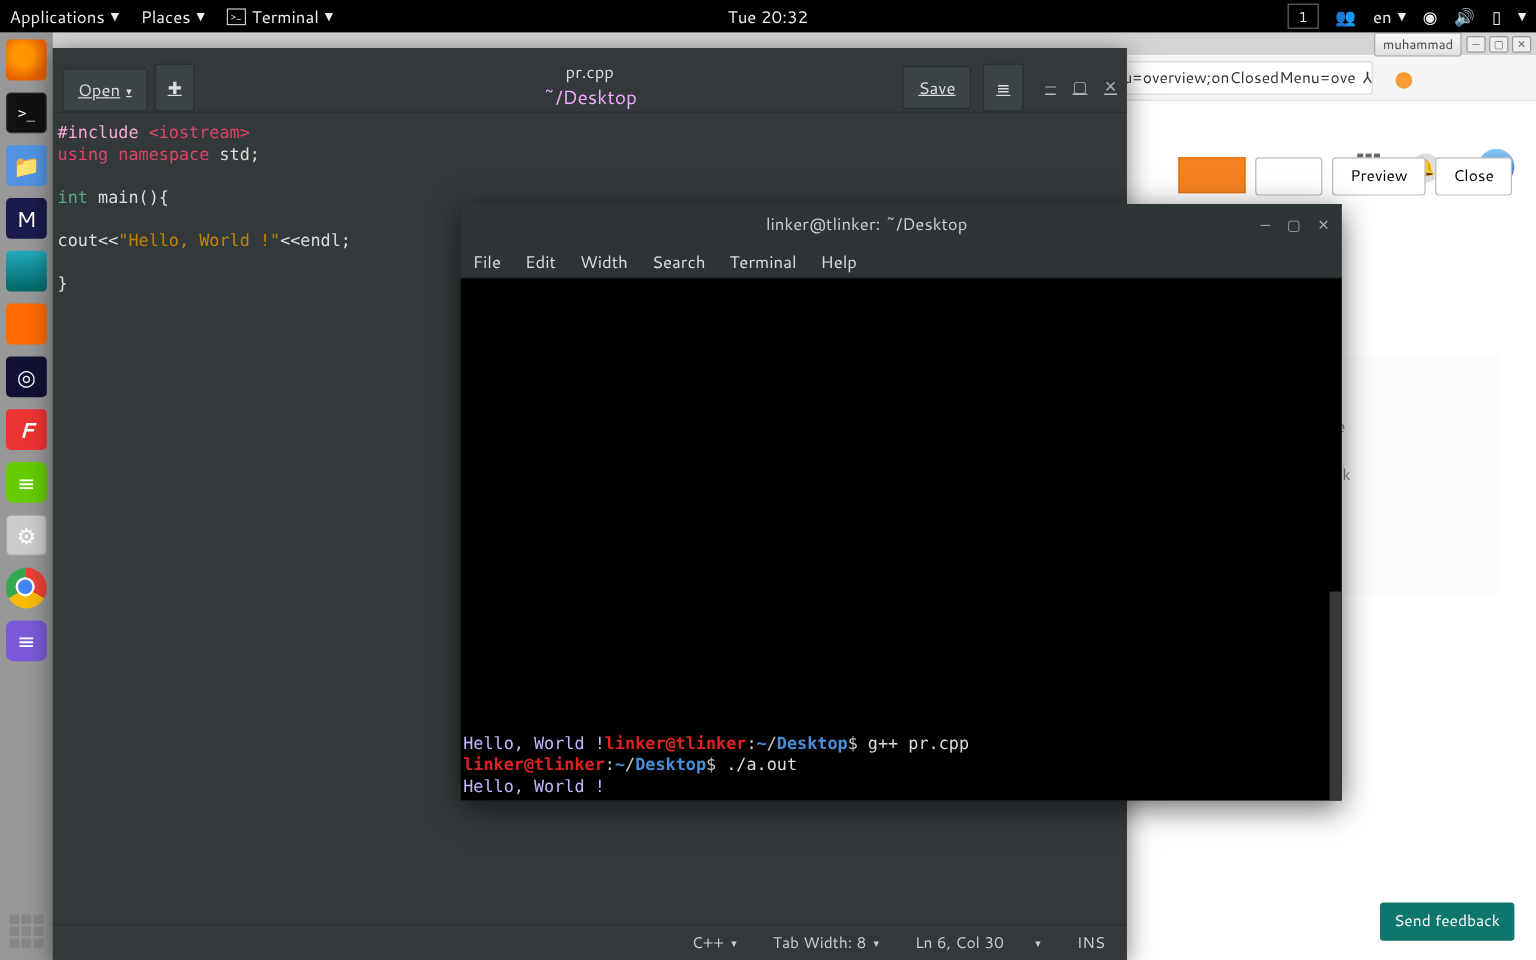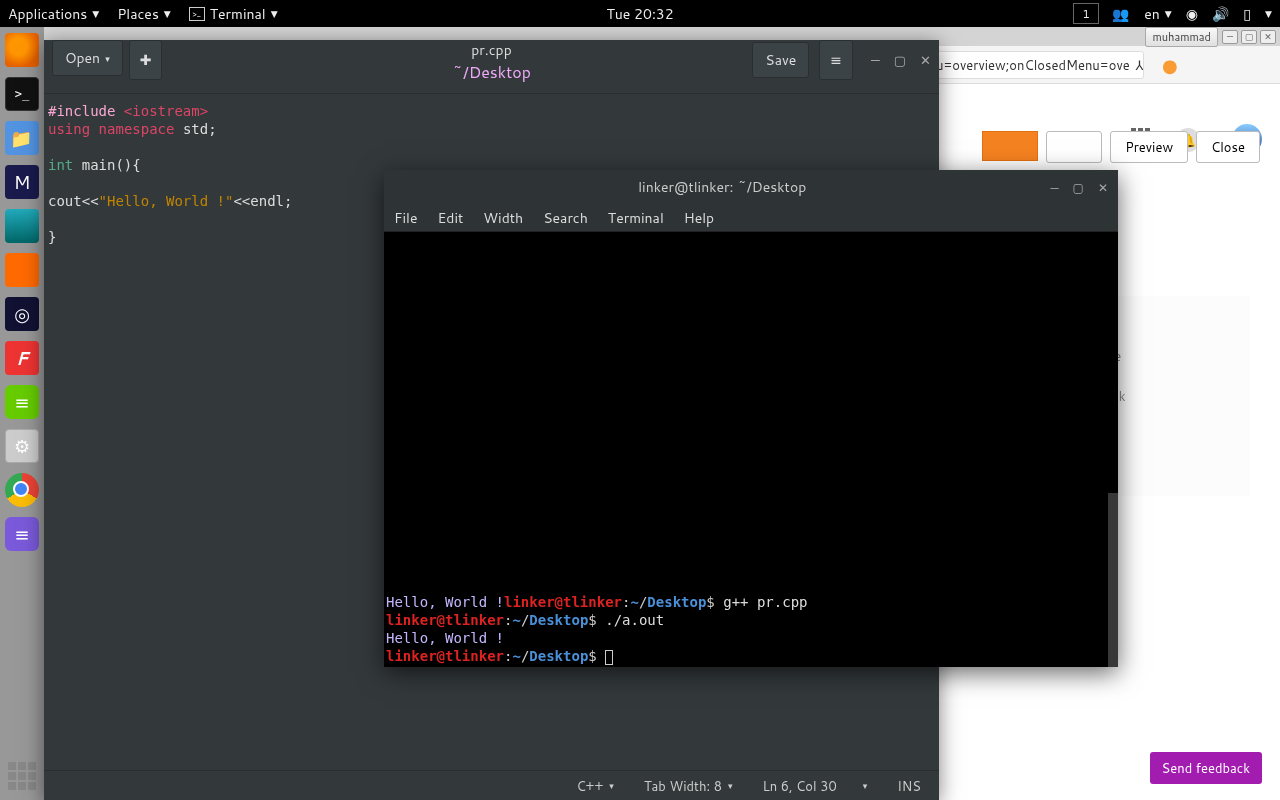--- a/index.html
+++ b/index.html
@@ -47,25 +47,25 @@
   .top-buttons { position:absolute; top:85px; right:20px; display:flex; gap:8px; z-index:12;}
   .btn { border:1px solid #bbb; background:#fff; padding:6px 14px; border-radius:3px; font-size:13px; cursor:pointer;}
   .btn-orange { background:#f58220; border:1px solid #e07010; color:white; width:56px; height:30px;}
   .side-list { position:absolute; right: 30px; top:250px; width: 220px; z-index:11; background:rgba(245,245,245,0.3);}
   .side-item { display:flex; align-items:center; gap:12px; padding:11px 8px; color:#888; font-size:13px;}
   .icon-sm { width:16px; display:inline-block; text-align:center;}
   .avatar { width:30px; height:30px; border-radius:50%; background: linear-gradient(#8cf,#359); position:absolute; top: 78px; right:18px; z-index:12;}
   .apps-icon { position:absolute; top:82px; right:130px; z-index:12; display:grid; grid-template-columns:repeat(3,5px); grid-template-rows:repeat(3,5px); gap:2px;}
   .apps-icon span{background:#666;}
   .bell-icon { position:absolute; top:82px; right:80px; z-index:12; width:24px; height:24px; border-radius:50%; background:#ddd; display:flex; align-items:center; justify-content:center; color:#777;}
-  .feedback { position:absolute; bottom:16px; right:18px; background:#a21caf; color:white; padding:7px 12px; border-radius:3px; font-size:13px; cursor:pointer; z-index:12;}
+  .feedback { position:absolute; bottom:16px; right:18px; background:#0f766e; color:white; padding:7px 12px; border-radius:3px; font-size:13px; cursor:pointer; z-index:12;}
 
   
   .gedit { position: absolute; top: 40px; left: 44px; width: 895px; height: 760px; background: #33393b; color: #ddd; z-index: 100; display:flex; flex-direction:column; box-shadow: 0 4px 20px rgba(0,0,0,0.5);}
-  .gedit-hdr { height: 54px; background: #33393b; display:flex; align-items:flex-start; padding: 0 8px; border-bottom:1px solid #2a2e30;}
+  .gedit-hdr { height: 54px; background: #33393b; display:flex; align-items:flex-end; padding: 0 8px; border-bottom:1px solid #2a2e30;text-decoration:underline;}
   .hdr-btn { background:#3c4346; border:1px solid #2a2e30; border-radius:3px; padding: 7px 12px; color:#ddd; display:flex; align-items:center; gap:5px; cursor:pointer; font-size:14px;}
   .hdr-btn.icon-only { padding: 9px 10px; margin-left:6px;}
   .gedit-title { position:absolute; left:50%; transform:translateX(-50%); text-align:center; font-size:14px; color:#ddd;}
   .gedit-title .sub { font-size:16px; color:#f0abfc;}
   .hdr-right { margin-left:auto; display:flex; align-items:center; gap:4px;}
   .win-controls { display:flex; gap:14px; margin-left:14px; color:#aaa;}
   .win-ctrl { cursor:pointer; font-size:13px;}
   .gedit-code { flex:1; background:#33393b; padding: 8px 4px; font-family: "DejaVu Sans Mono", monospace; font-size:14px; line-height:18px; white-space:pre; color:#ddd; overflow:hidden;}
   .tok-pre { color:#f9a8d4;}
   .tok-inc { color:#d46; }
@@ -279,15 +279,14 @@
     <span>Width</span>
     <span>Search</span>
     <span>Terminal</span>
     <span>Help</span>
   </div>
   <div class="term-body">
     <div class="term-scroll"></div>
 <div><span class="t-out">Hello, World !</span><span class="t-user">linker@tlinker</span><span class="t-sep">:</span><span class="t-tilde">~</span><span class="t-sep">/</span><span class="t-path">Desktop</span><span class="t-sep">$</span><span class="t-cmd"> g++ pr.cpp</span></div>
 <div><span class="t-user">linker@tlinker</span><span class="t-sep">:</span><span class="t-tilde">~</span><span class="t-sep">/</span><span class="t-path">Desktop</span><span class="t-sep">$</span><span class="t-cmd"> ./a.out</span></div>
 <div><span class="t-out">Hello, World !</span></div>
-<div><span class="t-user">linker@tlinker</span><span class="t-sep">:</span><span class="t-tilde">~</span><span class="t-sep">/</span><span class="t-path">Desktop</span><span class="t-sep">$</span> <span class="cursor-block"></span></div>
   </div>
 </div>
 
 </body></html>

